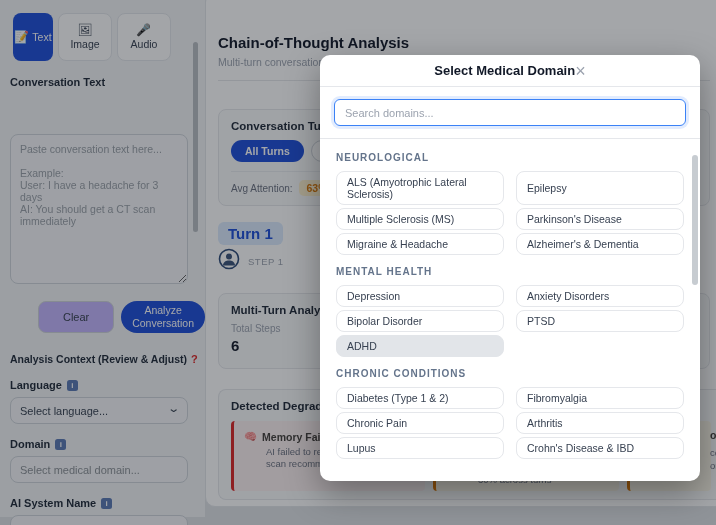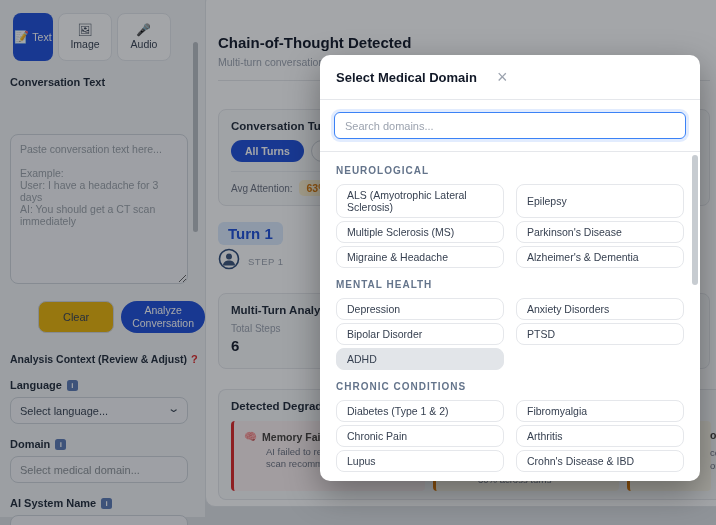--- a/index.html
+++ b/index.html
@@ -10,21 +10,21 @@
   .sidebar { position:absolute; left:0; top:0; width:205px; height:517px; background:#f2f4f6; padding:13px 0 0 10px; }
   .tabs { display:flex; gap:5px; margin-left:3px; }
   .tab { border-radius:8px; height:48px; display:flex; align-items:center; justify-content:center; cursor:pointer; }
   .tab.active { width:40px; background:#1d4ed8; color:#fff; font-size:10.5px; gap:3px; }
   .tab.plain { width:54px; background:#fdfdfd; border:1px solid #e3e6ea; flex-direction:column; font-size:10.5px; color:#374151; gap:2px; }
   .tab .glyph { font-size:12px; line-height:1; }
   .side-label { font-size:11px; font-weight:bold; color:#1f2937; margin:15px 0 6px 0; }
   textarea.convo { width:178px; height:150px; background:#f5f6f8; border:1px solid #cfd4da; border-radius:8px; padding:8px 9px; font-family:"Liberation Sans",sans-serif; font-size:10.5px; color:#374151; resize:vertical;margin-top:40px; }
   textarea.convo::placeholder { color:#9aa0a8; }
   .btn-row { display:flex; gap:7px; margin-top:13px; }
-  .btn-clear { width:80px; height:32px; background:#eab308; border:1px solid #cfd4da; border-radius:8px; font-size:11px; color:#374151; cursor:pointer; font-family:inherit;margin-left:28px; }
+  .btn-clear { width:80px; height:32px; background:#c4b5fd; border:1px solid #cfd4da; border-radius:8px; font-size:11px; color:#374151; cursor:pointer; font-family:inherit;margin-left:28px; }
   .btn-analyze { width:88px; height:32px; background:#1d4ed8; border:none; border-radius:16px; font-size:10.5px; color:#fff; cursor:pointer; line-height:1.25; font-family:inherit; }
   .ctx-heading { font-size:10.5px; font-weight:bold; color:#1f2937; margin-top:20px; white-space:nowrap; }
   .help-q { color:#dc2626; font-weight:bold; margin-left:4px; font-size:11px; }
   .field-label { font-size:11px; font-weight:bold; color:#1f2937; margin:14px 0 6px 0; display:flex; align-items:center; gap:5px; }
   .info-i { display:inline-flex; width:11px; height:11px; background:#5b79b4; color:#fff; border-radius:2.5px; font-size:8px; font-weight:bold; align-items:center; justify-content:center; font-style:normal; }
   .select-box { width:178px; height:27px; background:#f5f6f8; border:1px solid #cfd4da; border-radius:8px; display:flex; align-items:center; padding:0 9px; font-size:11px; color:#374151; cursor:pointer; }
   .select-box .val { flex:1; }
   .select-box .muted { color:#8b9096; }
   .chev { color:#374151; font-size:11px; line-height:1; transform:scaleX(1.4); margin-top:-4px; }
   .side-scrollbar { position:absolute; left:193px; top:42px; width:5px; height:190px; background:#b9bdc2; border-radius:3px; }
@@ -61,21 +61,21 @@
   .a2 .late-text { font-size:9.5px; color:#6b7280; margin:44px 0 0 32px; }
   .a3 { width:92px; flex:1; }
   .frag { position:absolute; white-space:nowrap; }
   .frag.b { font-size:10.5px; font-weight:bold; color:#44403c; top:8px; left:80px; }
   .frag.t1 { font-size:9.5px; color:#6b7280; top:26px; left:80px; }
   .frag.t2 { font-size:9.5px; color:#6b7280; top:39px; left:80px; }
 
   
   .overlay { position:absolute; inset:0; background:rgba(15,20,30,0.38); z-index:5; }
   .modal { position:absolute; left:320px; top:55px; width:380px; height:426px; background:#fff; border-radius:10px; box-shadow:0 12px 34px rgba(0,0,0,0.35); z-index:10; overflow:hidden; }
-  .modal-header { height:45px; border-bottom:1px solid #e5e7eb; display:flex; align-items:center; justify-content:flex-start; padding:0 16px;gap:20px; }
+  .modal-header { height:32px; border-bottom:1px solid #e5e7eb; display:flex; align-items:center; justify-content:center; padding:0 16px; }
   .modal-title { font-size:13px; font-weight:bold; color:#111827; }
   .modal-close { font-size:18px; color:#9ca3af; cursor:pointer; line-height:1; background:none; border:none; font-family:inherit; }
   .search-wrap { padding:12px 14px; border-bottom:1px solid #e5e7eb; }
   .search-input { width:100%; height:27px; border:1.5px solid #3b82f6; border-radius:6px; box-shadow:0 0 0 3px rgba(59,130,246,0.15); padding:8px 10px; font-size:11px; color:#374151; font-family:inherit; outline:none; }
   .search-input::placeholder { color:#9ca3af; }
   .domain-list { position:relative; height:328px; overflow:hidden; padding:2px 16px 0 16px; }
   .cat-header { font-size:10px; font-weight:bold; color:#64748b; letter-spacing:1px; margin:11px 0 8px 0; }
   .domain-grid { display:grid; grid-template-columns:1fr 1fr; gap:3px 12px; }
   .domain-btn { border:1px solid #e5e7eb; background:#fff; border-radius:8px; padding:4px 10px; font-size:10.5px; line-height:12px; color:#374151; text-align:left; cursor:pointer; font-family:inherit; }
   .domain-btn.highlighted { background:#e2e5e9; border-color:#e2e5e9; }
@@ -145,21 +145,21 @@
   <div class="field-label">
     <span>Date</span>
     <span class="info-i">i</span>
   </div>
   
 </div>
 <div class="side-scrollbar"></div>
 
 <div class="main-card">
   <div class="main-inner">
-    <div class="page-title">Chain-of-Thought Detected</div>
+    <div class="page-title">Chain-of-Thought Analysis</div>
     <div class="page-sub">Multi-turn conversation</div>
     <div class="hdr-divider"></div>
 
     <div class="panel turns-panel">
       <div class="panel-title">Conversation Turns</div>
       <div class="pill-row">
         <button class="pill active">All Turns</button>
         <button class="pill plain">Tur</button>
       </div>
       <div class="avg-row">

